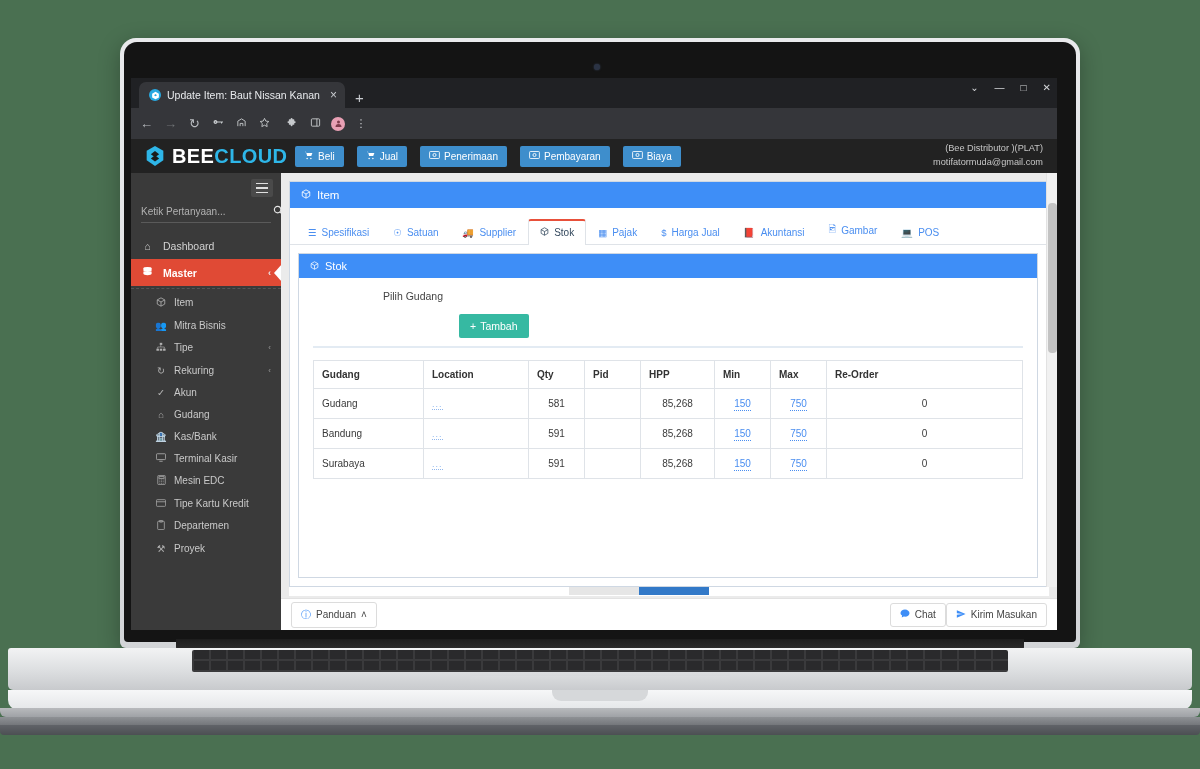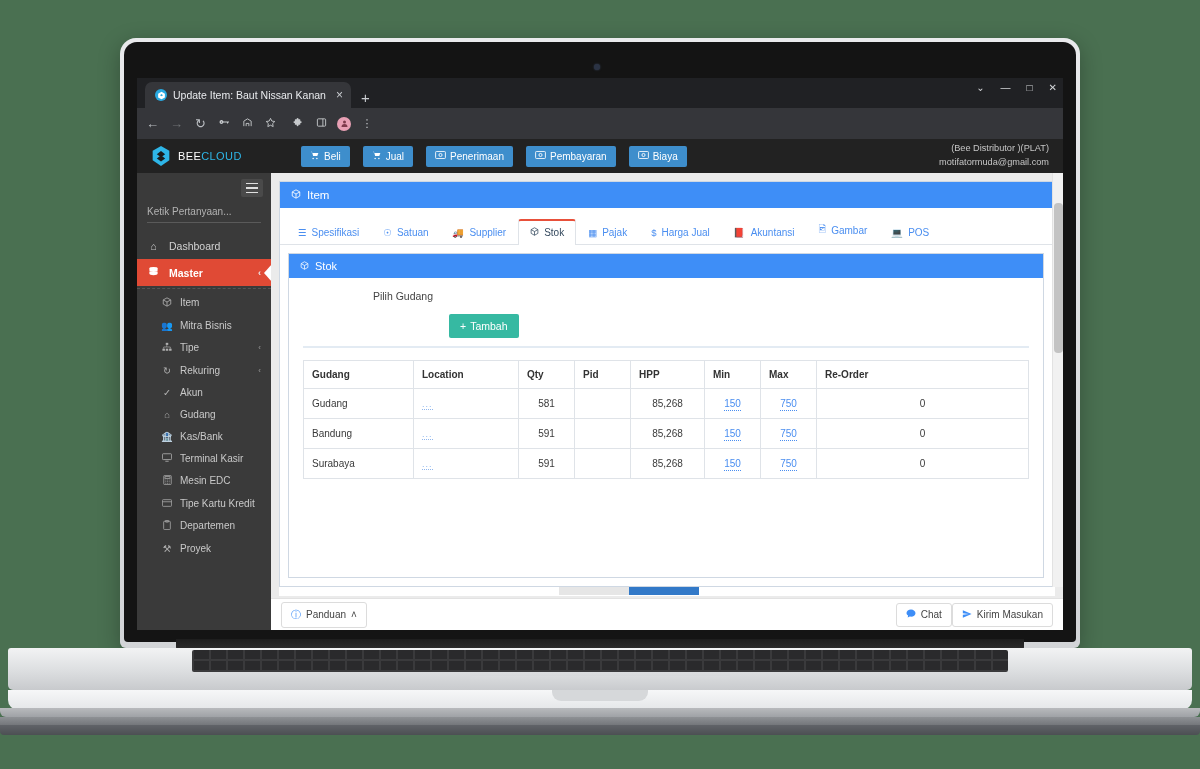--- a/index.html
+++ b/index.html
@@ -29,21 +29,21 @@
     border-radius: 13px 13px 4px 4px;
   }
   .webcam {
     position: absolute; left: 594px; top: 64px;
     width: 6px; height: 6px; border-radius: 50%;
     background: #2b3344;
     box-shadow: 0 0 2px #39455c;
   }
   .screen {
     position: absolute;
-    left: 137px; top: 78px;
+    left: 131px; top: 78px;
     width: 926px; height: 552px;
     background: #fff;
     overflow: hidden;
   }
 
   .laptop-base {
     position: absolute;
     left: 8px; top: 648px;
     width: 1184px; height: 42px;
     background: linear-gradient(180deg,#f2f3f4 0%,#dcdee0 55%,#c8cacd 100%);
@@ -153,40 +153,40 @@
 
   
   .app-header {
     height: 34px; background:#222; display:flex; align-items:center;
     padding-left: 14px; flex-shrink:0; position:relative;
   }
   .brand { display:flex; align-items:center; gap:7px; width: 150px; }
   .brand-mark {
     width:20px; height:22px; flex-shrink:0;
   }
-  .brand-text { font-size:11px; font-weight:normal; letter-spacing:.4px; }
+  .brand-text { font-size:20px; font-weight:bold; letter-spacing:.4px; }
   .brand-bee { color:#fff; }
   .brand-cloud { color:#2eb6e8; }
   .topnav { display:flex; gap:13px; align-items:center; }
   .topnav-btn {
     background:#3e8ecc; color:#fff; font-size:10px;
     padding: 5px 9px; border-radius:2px;
     display:flex; align-items:center; gap:4px; white-space:nowrap;
   }
   .topnav-ico { font-size:9px; }
   .user-block {
     position:absolute; right:14px; top:2px;
     text-align:right; color:#c6c6c6; font-size:9.2px; line-height:14px;
   }
 
   
   .app-body { flex:1; display:flex; overflow:hidden; }
 
   .sidebar {
-    width: 134px; background:#3a3a3a; flex-shrink:0;
+    width: 150px; background:#3a3a3a; flex-shrink:0;
     display:flex; flex-direction:column; position:relative;
   }
   .sb-toggle-row { display:flex; justify-content:flex-end; padding: 6px 8px 4px; }
   .sb-hamburger {
     width: 22px; height: 18px; background:#4a4a4a;
     display:flex; flex-direction:column; justify-content:center; gap:3px;
     align-items:center; border-radius:2px;
   }
   .sb-hamburger i { display:block; width:12px; height:1.6px; background:#e0e0e0; }
   .sb-search {

